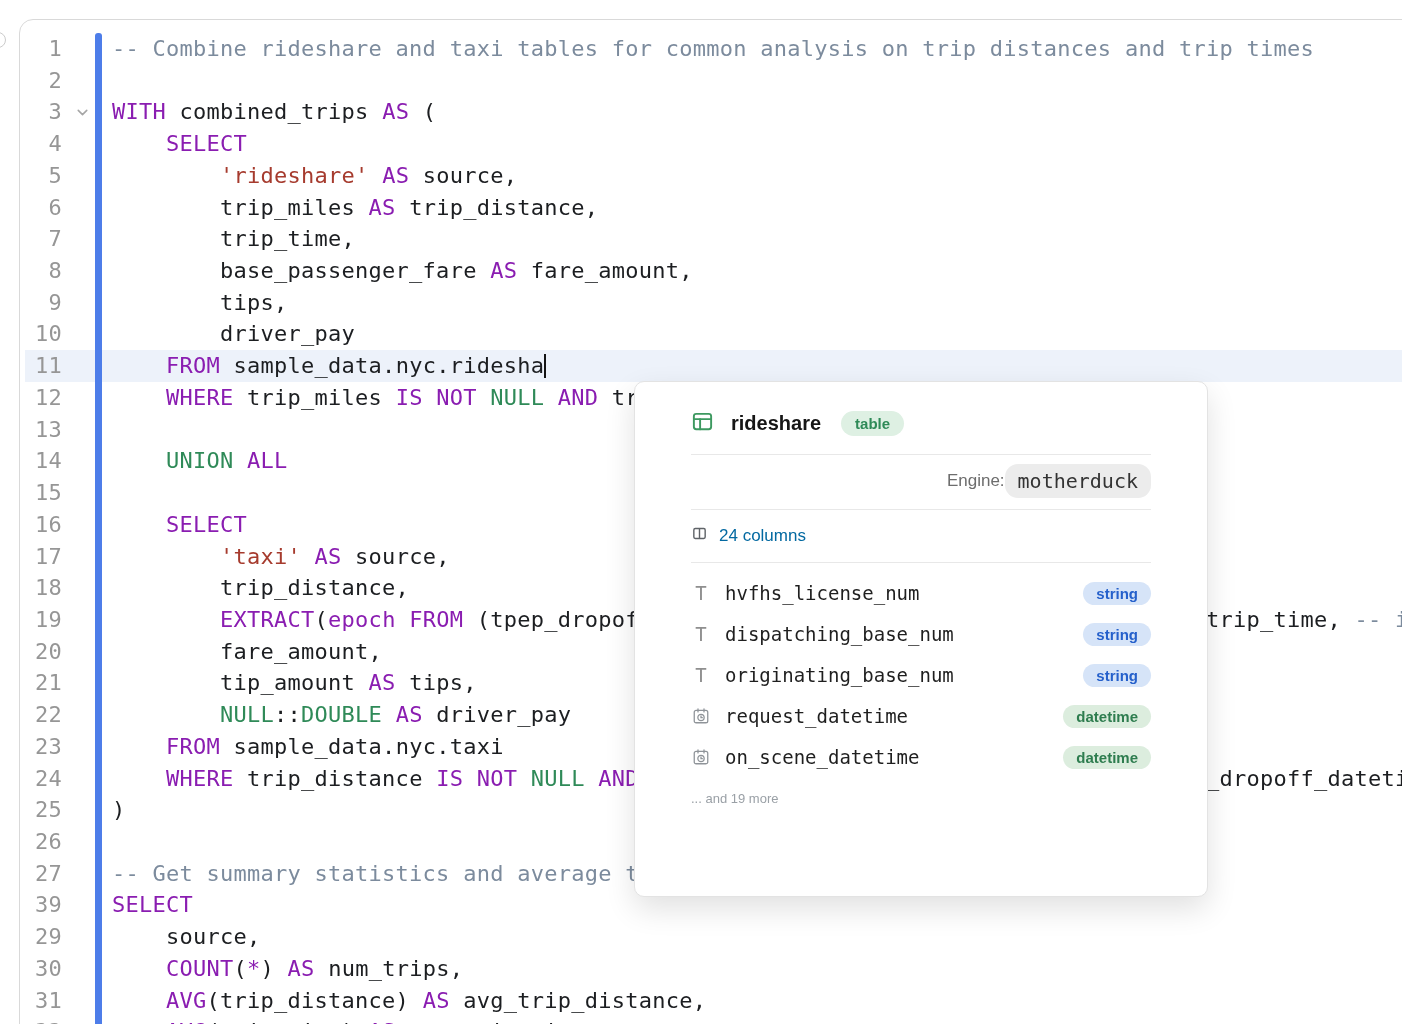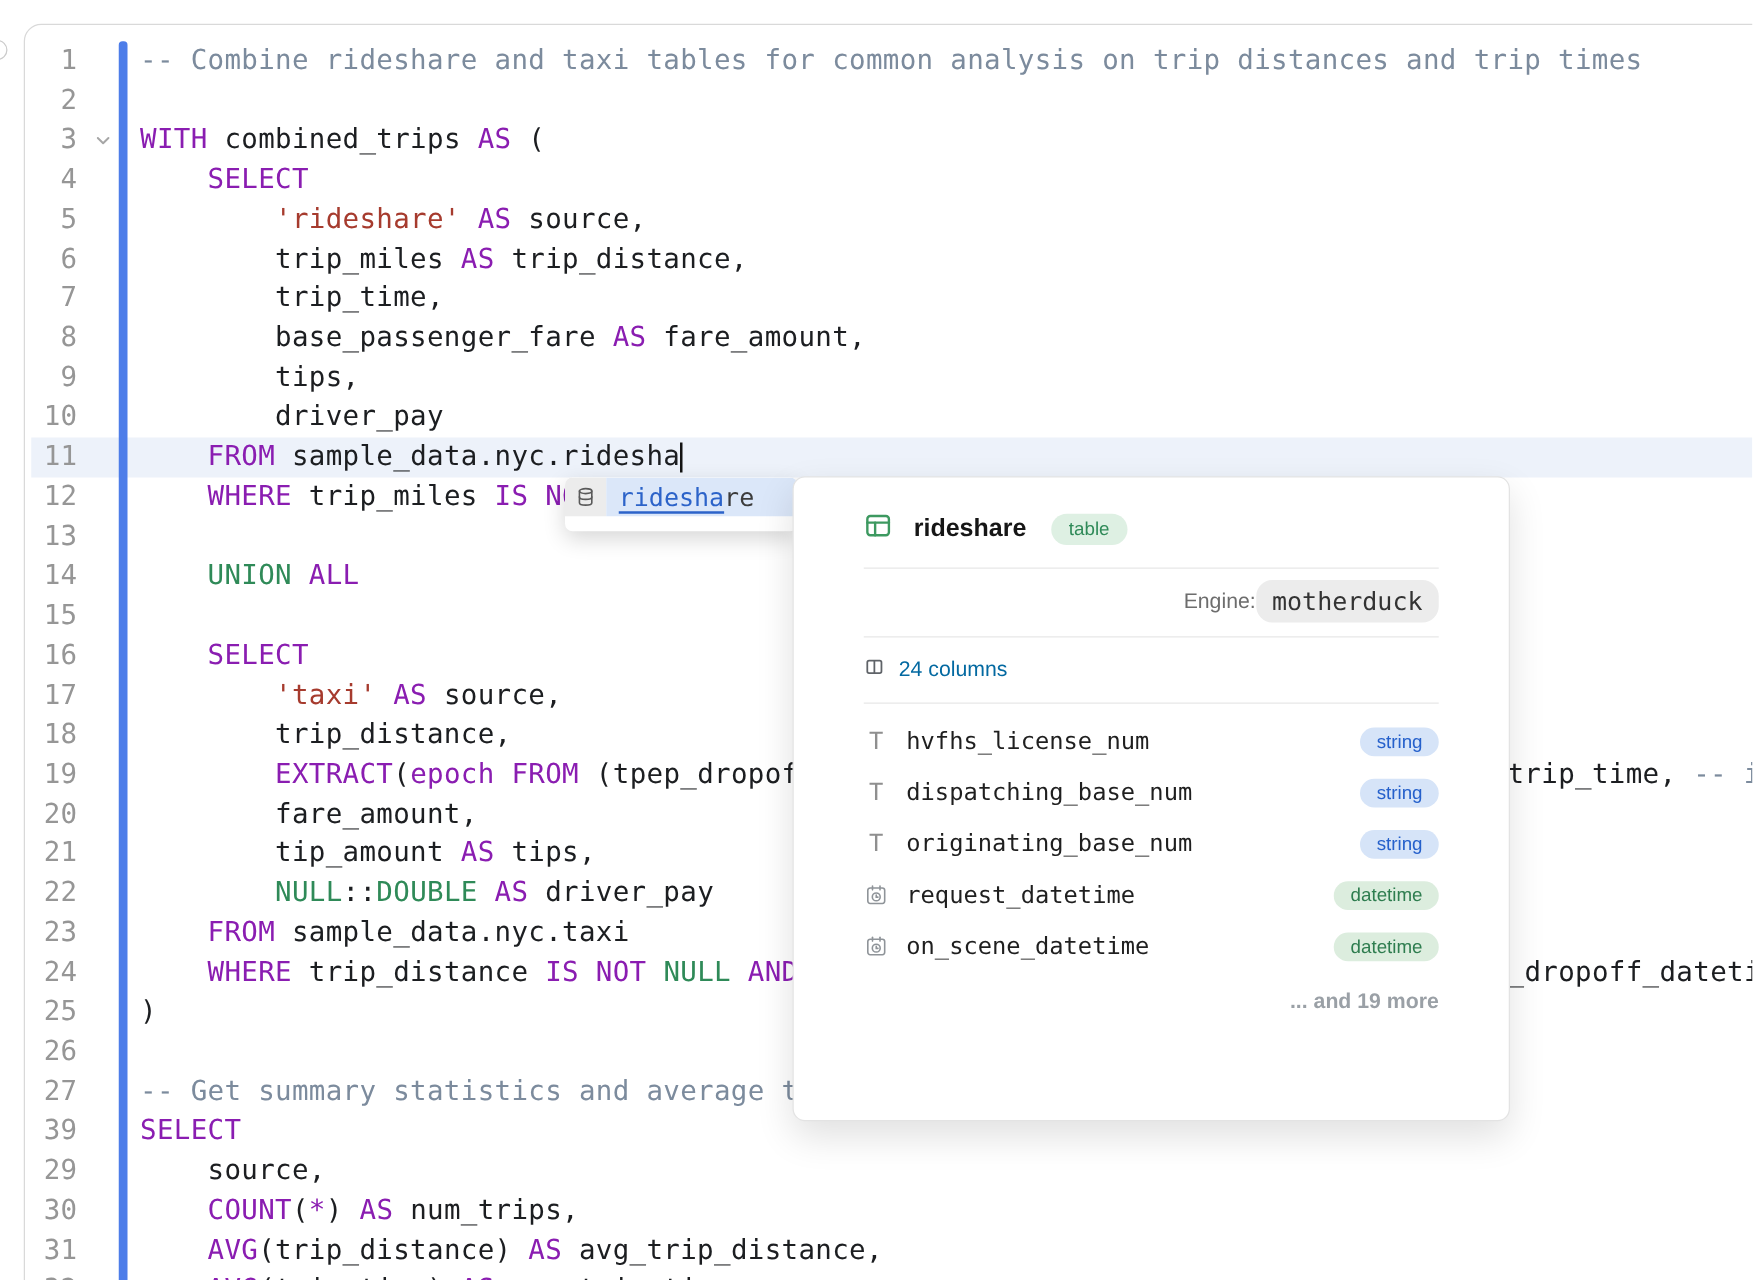--- a/index.html
+++ b/index.html
@@ -52,21 +52,21 @@
               text-decoration-thickness:2px; }
   .ac-rest { color:#3c3c3c; }
 
   
   .popup { position:absolute; left:634px; top:381px; width:574px; height:516px;
            background:#ffffff; border:1px solid #e3e3e3; border-radius:10px;
            box-shadow:0 12px 30px rgba(0,0,0,.12); z-index:10; padding:0 56px; }
   .popup .hdr { display:flex; align-items:center; gap:17px; margin-top:26px; height:30px; }
   .popup .hdr-title { font-size:20px; font-weight:bold; color:#161616; }
   .pill { display:inline-flex; align-items:center; border-radius:14px; padding:5px 14px;
-          font-size:15px; font-weight:normal; line-height:1; }
+          font-size:15px; font-weight:bold; line-height:1; }
   .pill-table    { background:#def0e3; color:#2f8a58; margin-left:3px; }
   .pill-string   { background:#d6e4f8; color:#2560cb; }
   .pill-datetime { background:#dcedde; color:#2e7d4f; }
   .pill-mono-green { background:#dcedde; color:#2e7d4f; border-radius:13px; padding:5px 13px;
           font-family:"DejaVu Sans Mono", monospace; font-size:17px; font-weight:bold; }
   .pill-mono-gray  { background:#ececec; color:#333333; border-radius:13px; padding:5px 13px;
           font-family:"DejaVu Sans Mono", monospace; font-size:20px; }
   .divider { height:1px; background:#e8e8e8; }
   .d1 { margin-top:16px; } .d2 { margin-top:14px; } .d3 { margin-top:13px; }
   .kv { display:flex; align-items:center; justify-content:space-between; height:28px; }
@@ -74,21 +74,21 @@
   .kv-label { font-size:17px; color:#6d6d6d; }
   .cols-row { display:flex; align-items:center; gap:11px; margin-top:13px; height:26px;
               font-size:17px; color:#0369a1; }
   .col-item { display:flex; align-items:center; height:28px; margin-top:13px; }
   .col-item.first { margin-top:16px; }
   .col-icon { width:20px; display:flex; justify-content:center; color:#8f8f8f;
               font-family:"DejaVu Sans Mono", monospace; font-size:19px; }
   .col-name { margin-left:14px; font-family:"DejaVu Sans Mono", monospace; font-size:19px;
               color:#1f1f1f; }
   .col-item .pill { margin-left:auto; padding:4px 13px; }
-  .more-label { margin-top:20px; text-align:right; font-size:17px; color:#9aa0a6;font-weight:bold; }
+  .more-label { margin-top:20px; text-align:left; font-size:13px; color:#9aa0a6; }
 </style>
 </head>
 <body>
 
 <div class="screen">
 
   <div class="editor-panel"></div>
   <div class="left-circle"></div>
 
   <div class="current-line"></div>
@@ -165,35 +165,20 @@
       <div class="code-line"><span class="tok-com">-- Get summary statistics and average trip metrics by source</span></div>
       <div class="code-line"><span class="tok-kw">SELECT</span></div>
       <div class="code-line"><span class="tok-txt">    source,</span></div>
       <div class="code-line"><span class="tok-txt">    </span><span class="tok-kw">COUNT</span><span class="tok-txt">(</span><span class="tok-kw">*</span><span class="tok-txt">) </span><span class="tok-kw">AS</span><span class="tok-txt"> num_trips,</span></div>
       <div class="code-line"><span class="tok-txt">    </span><span class="tok-kw">AVG</span><span class="tok-txt">(trip_distance) </span><span class="tok-kw">AS</span><span class="tok-txt"> avg_trip_distance,</span></div>
       <div class="code-line"><span class="tok-txt">    </span><span class="tok-kw">AVG</span><span class="tok-txt">(trip_time) </span><span class="tok-kw">AS</span><span class="tok-txt"> avg_trip_time,</span></div>
     </div>
 
   <div class="cursor"></div>
 
-  <div class="autocomplete">
-    <div class="ac-row">
-      <div class="ac-icon-cell">
-        <svg width="17" height="17" viewBox="0 0 24 24" fill="none" stroke="#5a5a5a" stroke-width="1.8" stroke-linecap="round">
-          <ellipse cx="12" cy="5.5" rx="7" ry="2.8"></ellipse>
-          <path d="M5 5.5 V18.5 a7 2.8 0 0 0 14 0 V5.5"></path>
-          <path d="M5 12 a7 2.8 0 0 0 14 0"></path>
-        </svg>
-      </div>
-      <div class="ac-item">
-        <span class="ac-match">ridesha</span>
-          <span class="ac-rest">re</span>
-      </div>
-    </div>
-  </div>
 
   <div class="popup">
     <div class="hdr">
       <span>
         <svg width="23" height="23" viewBox="0 0 24 24" fill="none" stroke="#3d9960" stroke-width="2" stroke-linecap="round" stroke-linejoin="round">
           <rect x="3" y="4" width="18" height="16" rx="2.5"></rect>
           <line x1="3" y1="9.5" x2="21" y2="9.5"></line>
           <line x1="9.5" y1="9.5" x2="9.5" y2="20"></line>
         </svg>
       </span>

